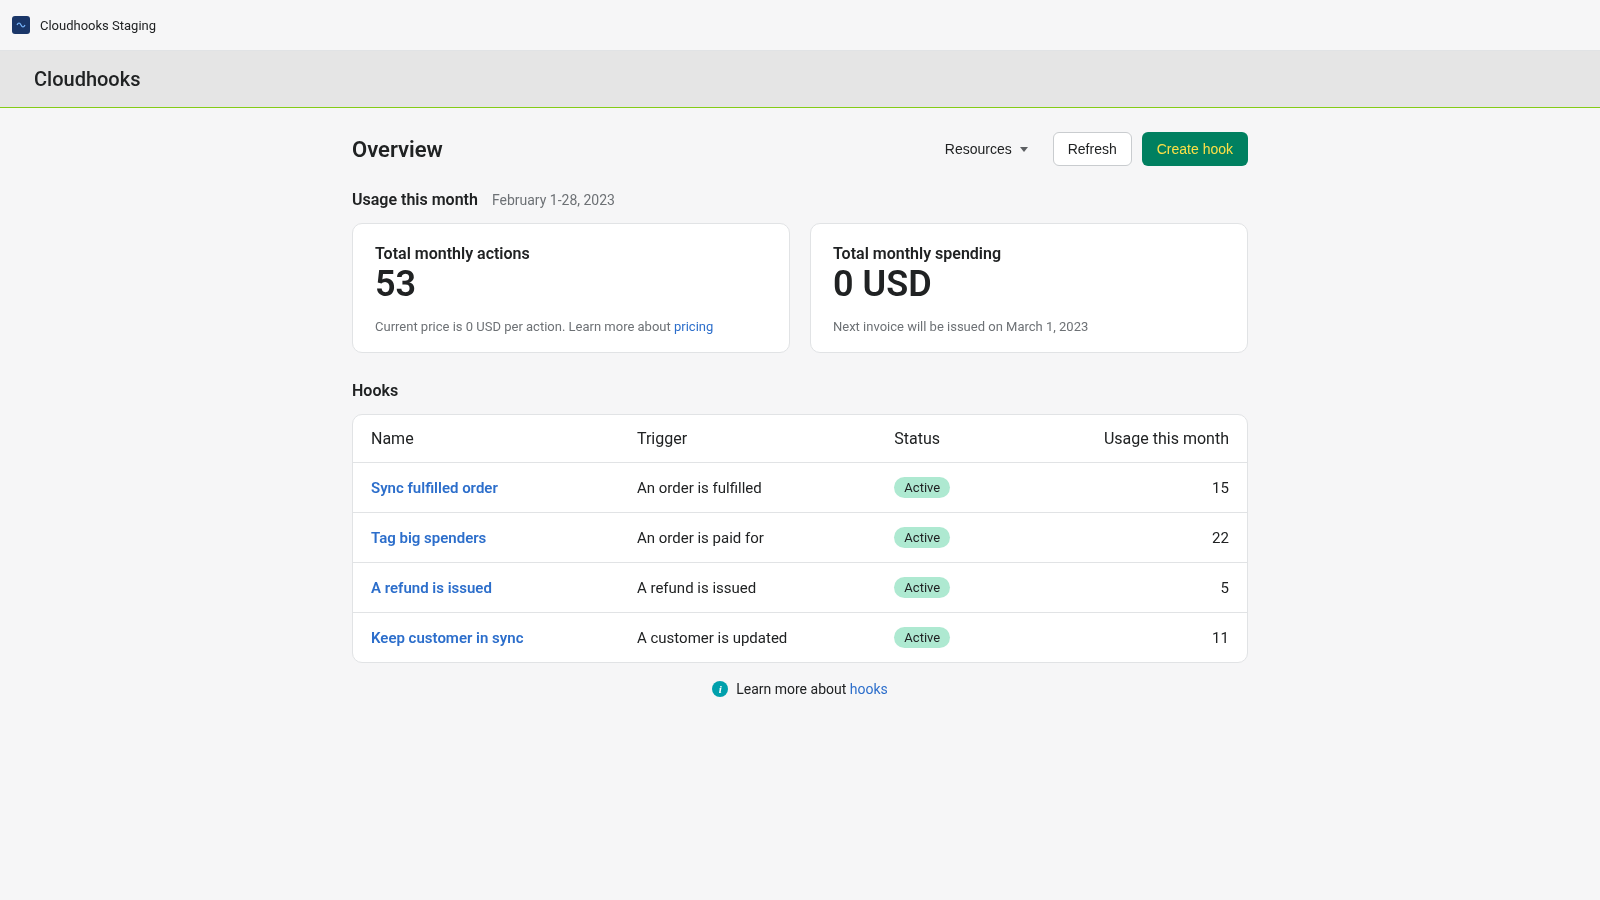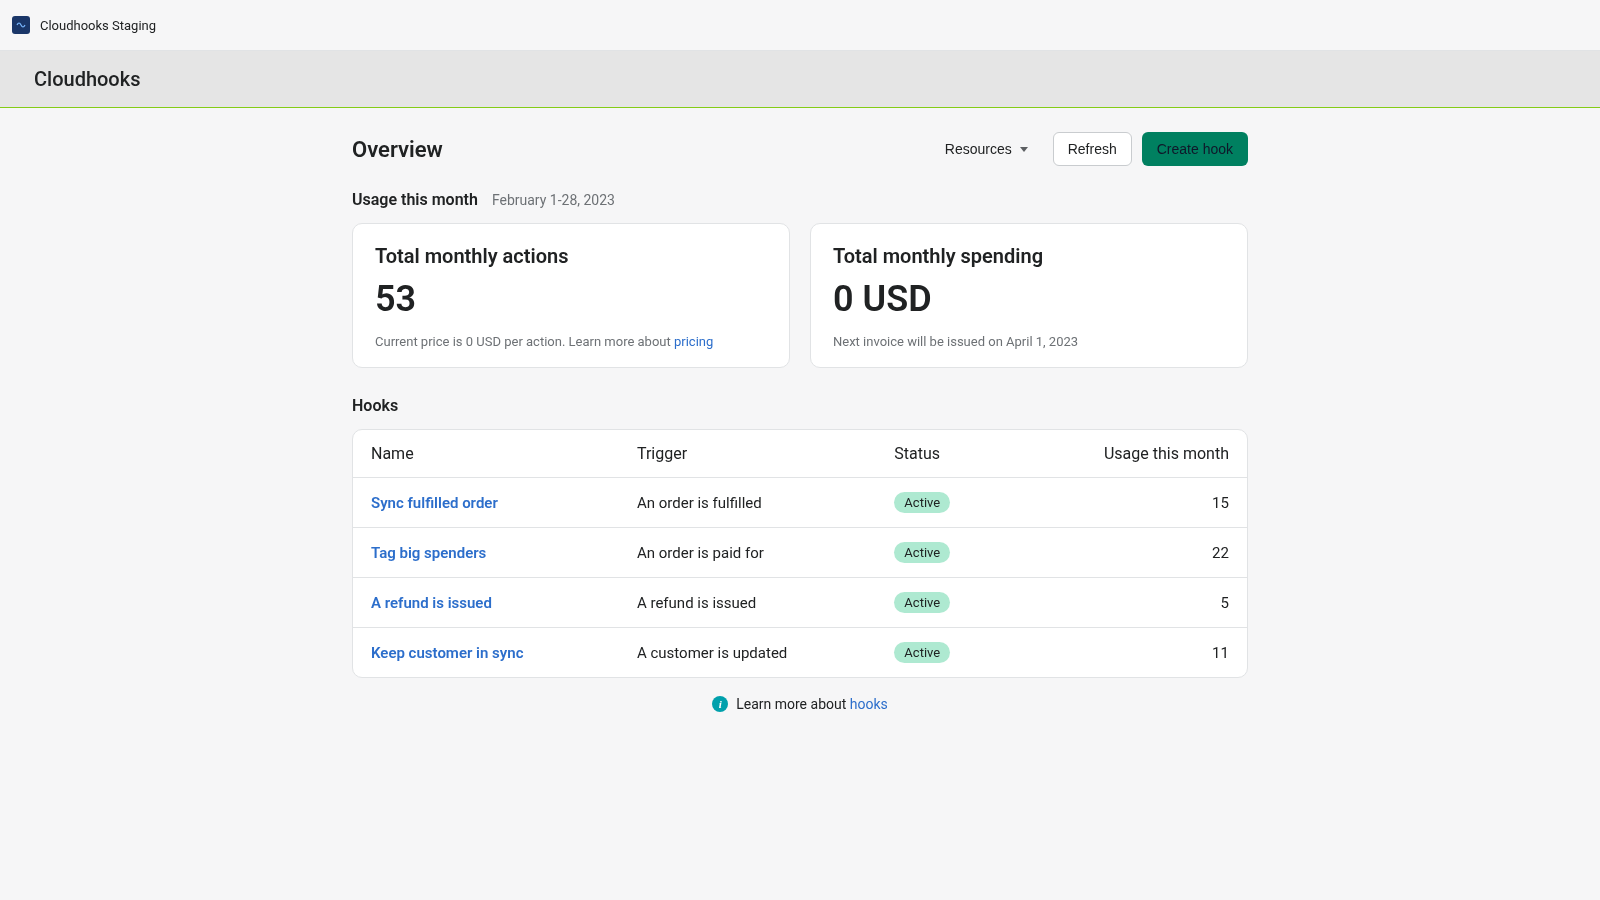--- a/index.html
+++ b/index.html
@@ -53,21 +53,21 @@
       gap: 6px;
       padding: 8px 14px;
       border-radius: 6px;
       font-size: 14px;
       font-weight: 500;
       cursor: pointer;
       border: 1px solid transparent;
     }
     .btn-ghost { background: transparent; color: #202223; }
     .btn-outline { background: #fff; border-color: #c9cccf; color: #202223; }
-    .btn-primary { background: #008060; color: #0f172a; }
+    .btn-primary { background: #008060; color: #fde047; }
     .caret {
       width: 0; height: 0;
       border-left: 4px solid transparent;
       border-right: 4px solid transparent;
       border-top: 5px solid #5c5f62;
       margin-left: 2px;
     }
     .section-title-row {
       display: flex;
       align-items: baseline;
@@ -77,21 +77,21 @@
     .section-title { font-size: 16px; font-weight: 600; }
     .section-subtext { font-size: 14px; color: #6d7175; }
     .cards-row { display: flex; gap: 20px; margin-bottom: 28px; }
     .card {
       flex: 1;
       background: #fff;
       border: 1px solid #e1e3e5;
       border-radius: 10px;
       padding: 20px 22px 18px;
     }
-    .card-title { font-size: 20px; font-weight: 600; margin-bottom: 10px; }
+    .card-title { font-size: 16px; font-weight: 600; }
     .card-value { font-size: 36px; font-weight: 600; margin-bottom: 14px; }
     .card-footnote { font-size: 13px; color: #6d7175; }
     .link { color: #2c6ecb; text-decoration: none; cursor: pointer; }
     .link-bold { color: #2c6ecb; text-decoration: none; cursor: pointer; font-weight: 600; }
     .table-card {
       background: #fff;
       border: 1px solid #e1e3e5;
       border-radius: 10px;
       overflow: hidden;
     }
@@ -183,21 +183,21 @@
     <div class="card">
       <div class="card-title">Total monthly actions</div>
       <div class="card-value">53</div>
       <div class="card-footnote">
         <span>Current price is 0 USD per action. Learn more about </span><a class="link">pricing</a>
       </div>
     </div>
     <div class="card">
       <div class="card-title">Total monthly spending</div>
       <div class="card-value">0 USD</div>
-      <div class="card-footnote">Next invoice will be issued on April 1, 2023</div>
+      <div class="card-footnote">Next invoice will be issued on March 1, 2023</div>
     </div>
   </div>
 
   <div class="section-title-row">
     <div class="section-title">Hooks</div>
   </div>
 
   <div class="table-card">
     <div class="table-row header-row">
       <div class="col-name">Name</div>

